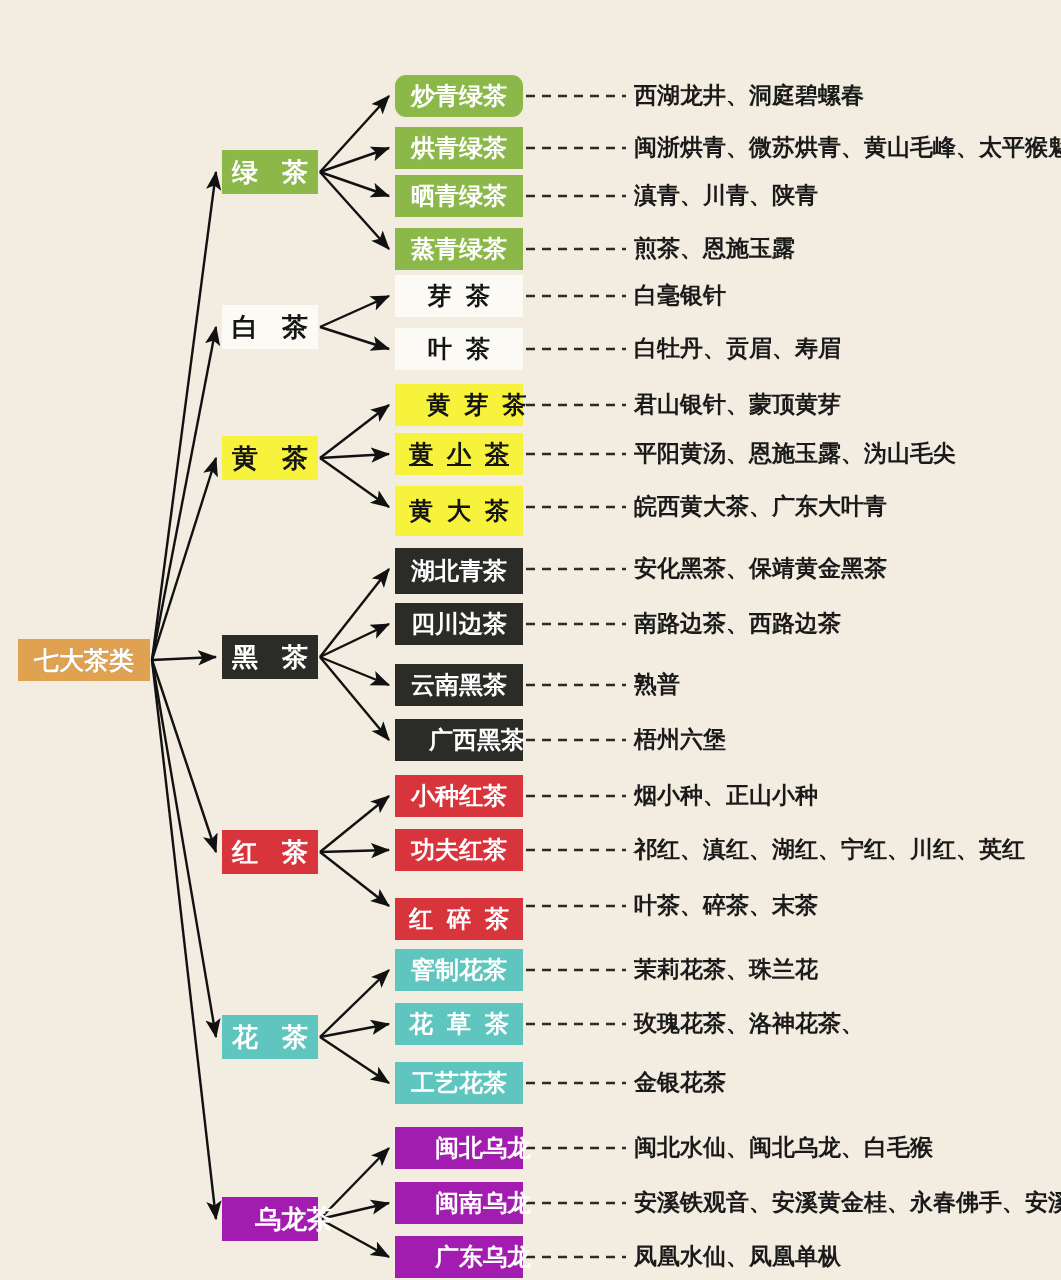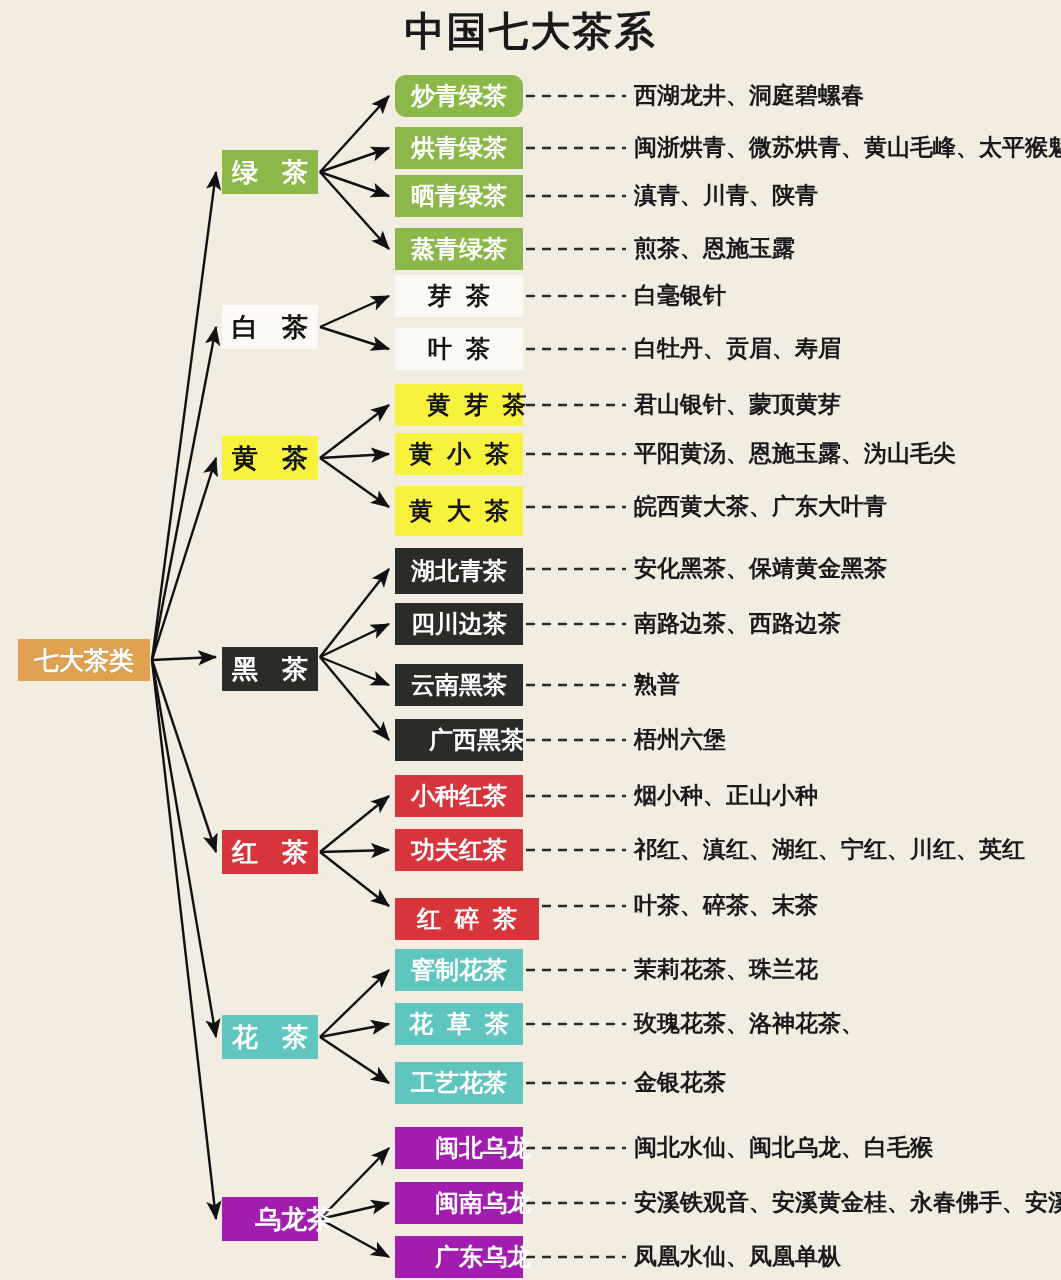--- a/index.html
+++ b/index.html
@@ -75,21 +75,20 @@
   .theme-dark   { background: #2b2b28; color: #ffffff; }
   .theme-red    { background: #d8343c; color: #ffffff; }
   .theme-teal   { background: #5ec5bf; color: #ffffff; }
   .theme-gray   { background: #a21caf; color: #ffffff; padding-left: 48px; }
 </style>
 </head>
 <body>
 
 <div id="page">
 
-  <div id="title">中国七大茶系</div>
 
   <svg id="svg-links">
     <defs>
       <marker id="arrowhead" markerWidth="9" markerHeight="9" refX="7.5" refY="3.2" orient="auto" markerUnits="strokeWidth">
         <path d="M0,0 L8,3.2 L0,6.4 L1.8,3.2 z" fill="#111111"></path>
       </marker>
     </defs>
     <g id="root-links" stroke="#111111" stroke-width="2.4" fill="none" marker-end="url(#arrowhead)">
         <line x1="152" y1="660" x2="216" y2="172"></line>
         <line x1="152" y1="660" x2="216" y2="327"></line>
@@ -183,29 +182,29 @@
         <span>叶<span class="sp"></span>茶</span>
       </div>
       <div class="leaf-text" style="left: 634px; top: 333px;">白牡丹、贡眉、寿眉</div>
       <div class="node cat-node theme-yellow" style="left: 222px; top: 436px; width: 96px; height: 44px;">
         <span>黄<span class="sp"></span>茶</span>
       </div>
       <div class="node sub-node theme-yellow" style="left: 395px; top: 384px; width: 128px; height: 42px; padding-left: 35px;">
         <span>黄<span class="sp"></span>芽<span class="sp"></span>茶</span>
       </div>
       <div class="leaf-text" style="left: 634px; top: 389px;">君山银针、蒙顶黄芽</div>
-      <div class="node sub-node theme-yellow" style="left: 395px; top: 433px; width: 128px; height: 42px;">
+      <div class="node sub-node theme-yellow" style="left: 395px; top: 433px; width: 128px; height: 42px; text-decoration: underline;">
         <span>黄<span class="sp"></span>小<span class="sp"></span>茶</span>
       </div>
       <div class="leaf-text" style="left: 634px; top: 438px;">平阳黄汤、恩施玉露、沩山毛尖</div>
       <div class="node sub-node theme-yellow" style="left: 395px; top: 486px; width: 128px; height: 50px;">
         <span>黄<span class="sp"></span>大<span class="sp"></span>茶</span>
       </div>
       <div class="leaf-text" style="left: 634px; top: 491px;">皖西黄大茶、广东大叶青</div>
-      <div class="node cat-node theme-dark" style="left: 222px; top: 635px; width: 96px; height: 44px; margin-top: 12px;">
+      <div class="node cat-node theme-dark" style="left: 222px; top: 635px; width: 96px; height: 44px;">
         <span>黑<span class="sp"></span>茶</span>
       </div>
       <div class="node sub-node theme-dark" style="left: 395px; top: 548px; width: 128px; height: 46px;">
         <span>湖北青茶</span>
       </div>
       <div class="leaf-text" style="left: 634px; top: 553px;">安化黑茶、保靖黄金黑茶</div>
       <div class="node sub-node theme-dark" style="left: 395px; top: 603px; width: 128px; height: 42px;">
         <span>四川边茶</span>
       </div>
       <div class="leaf-text" style="left: 634px; top: 608px;">南路边茶、西路边茶</div>
@@ -221,21 +220,21 @@
         <span>红<span class="sp"></span>茶</span>
       </div>
       <div class="node sub-node theme-red" style="left: 395px; top: 775px; width: 128px; height: 42px;">
         <span>小种红茶</span>
       </div>
       <div class="leaf-text" style="left: 634px; top: 780px;">烟小种、正山小种</div>
       <div class="node sub-node theme-red" style="left: 395px; top: 829px; width: 128px; height: 42px;">
         <span>功夫红茶</span>
       </div>
       <div class="leaf-text" style="left: 634px; top: 834px;">祁红、滇红、湖红、宁红、川红、英红</div>
-      <div class="node sub-node theme-red" style="left: 395px; top: 898px; width: 144px; height: 42px;">
+      <div class="node sub-node theme-red" style="left: 395px; top: 898px; width: 128px; height: 42px;">
         <span>红<span class="sp"></span>碎<span class="sp"></span>茶</span>
       </div>
       <div class="leaf-text" style="left: 634px; top: 890px;">叶茶、碎茶、末茶</div>
       <div class="node cat-node theme-teal" style="left: 222px; top: 1015px; width: 96px; height: 44px;">
         <span>花<span class="sp"></span>茶</span>
       </div>
       <div class="node sub-node theme-teal" style="left: 395px; top: 949px; width: 128px; height: 42px;">
         <span>窨制花茶</span>
       </div>
       <div class="leaf-text" style="left: 634px; top: 954px;">茉莉花茶、珠兰花</div>

